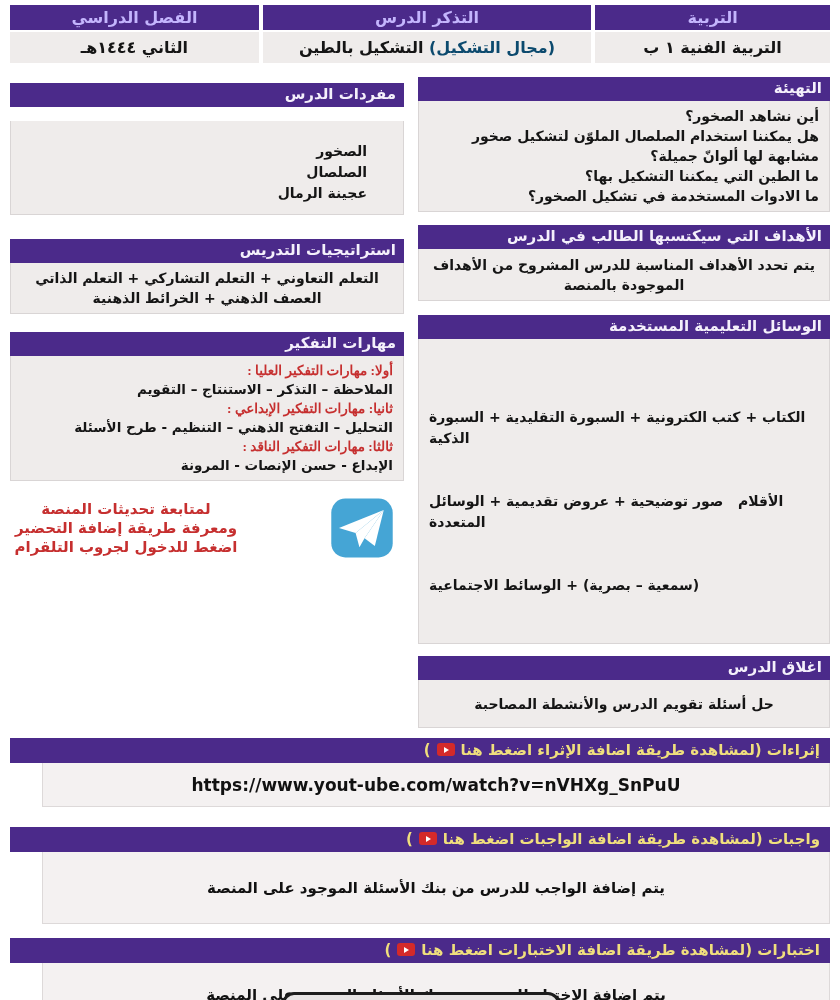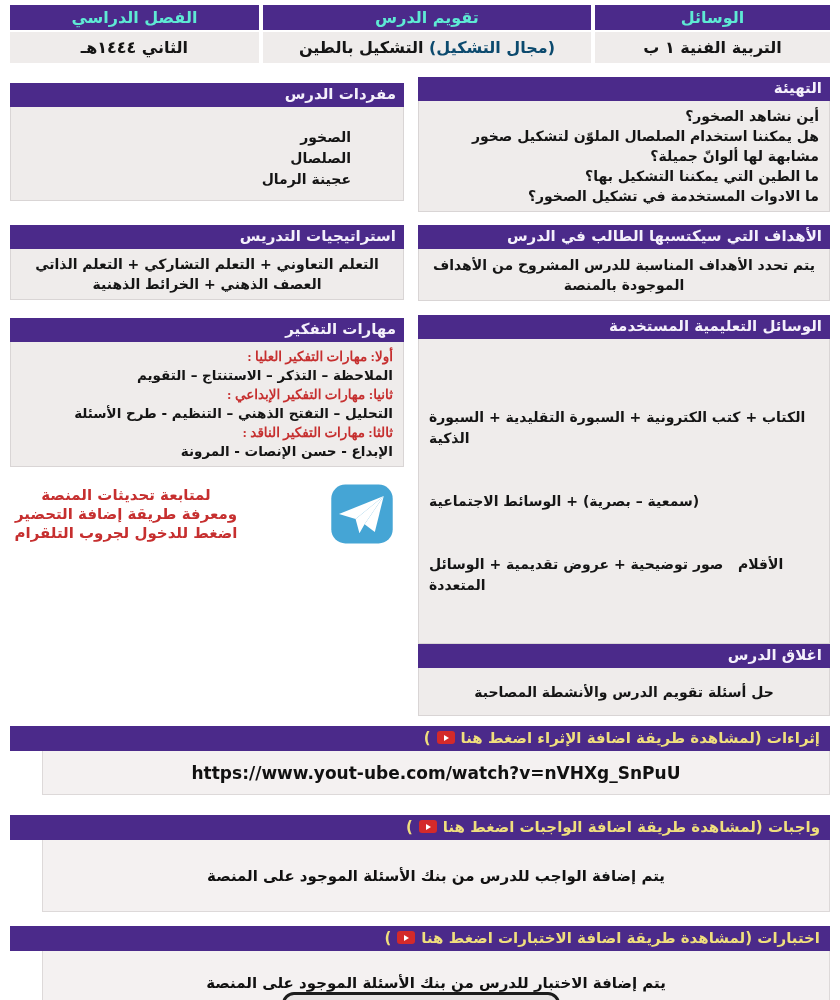--- a/index.html
+++ b/index.html
@@ -13,21 +13,21 @@
   }
   .page { padding: 5px 10px 0 10px; }
 
   
   .top-table { display: flex; gap: 4px; margin-bottom: 14px; }
   .tt-col { display: flex; flex-direction: column; gap: 2px; }
   .tt-col.c-subject { width: 236px; }
   .tt-col.c-topic { width: 330px; }
   .tt-col.c-semester { width: 250px; }
   .tt-head {
-    background: #4b2a8a; color: #5eead4; text-align: center;
+    background: #4b2a8a; color: #c4b5fd; text-align: center;
     font-size: 16px; padding: 3px 0 4px; height: 25px;
   }
   .tt-body {
     background: #efeceb; color: #151515; text-align: center;
     font-size: 16px; padding: 6px 0; height: 31px;
   }
   .green { color: #0c4a6e; }
 
   
   .cols { display: flex; gap: 14px; align-items: flex-start; }
@@ -40,24 +40,24 @@
   }
   .box-body {
     background: #efeceb; border: 1px solid #d9d5d5; border-top: none;
     color: #151515; font-size: 14px; line-height: 20px; padding: 5px 10px;
   }
   .warmup .box-body { min-height: 102px; text-align: right; }
   .objectives { margin-top: 13px; }
   .objectives .box-body { min-height: 52px; text-align: center; padding-top: 6px; }
   .aids { margin-top: 14px; }
   .aids .box-body { min-height: 107px; text-align: left; padding-top: 26px; line-height: 21px; white-space: pre-wrap; }
-  .closure { margin-top: 0; }
+  .closure { margin-top: 12px; }
   .closure .box-body { min-height: 48px; text-align: center; padding-top: 14px; }
 
-  .vocab .box-body { min-height: 93px; text-align: right; padding: 20px 52px 10px; line-height: 21px; }
+  .vocab .box-body { min-height: 93px; text-align: right; padding: 20px 36px 10px; line-height: 21px; margin-top: 14px; }
   .strategies { margin-top: 24px; }
   .strategies .box-body { min-height: 44px; text-align: center; padding-top: 5px; }
   .thinking { margin-top: 18px; }
   .thinking .box-body { min-height: 122px; text-align: right; font-size: 13.5px; line-height: 19px; padding-top: 5px; }
   .red-text { color: #c62f2f; font-family: Liberation Serif, serif; }
 
   .tg-row { margin-top: 14px; display: flex; align-items: center; justify-content: center; gap: 88px; height: 66px; }
   .tg-text { color: #c62f2f; font-size: 15px; line-height: 19px; text-align: center; }
   .tg-icon-wrap { width: 74px; height: 64px; }
 
@@ -94,25 +94,25 @@
     background: #e7e4e4; border: 3px solid #1c1c1c; border-radius: 12px 12px 0 0;
   }
 </style>
 </head>
 <body>
 
 <div class="page">
 
   <div class="top-table">
     <div class="tt-col c-subject">
-      <div class="tt-head">الوسائل</div>
+      <div class="tt-head">التربية</div>
       <div class="tt-body">التربية الفنية ١ ب</div>
     </div>
     <div class="tt-col c-topic">
-      <div class="tt-head">تقويم الدرس</div>
+      <div class="tt-head">التذكر الدرس</div>
       <div class="tt-body"><span class="green">(مجال التشكيل)</span><span> التشكيل بالطين</span></div>
     </div>
     <div class="tt-col c-semester">
       <div class="tt-head">الفصل الدراسي</div>
       <div class="tt-body">الثاني ١٤٤٤هـ</div>
     </div>
   </div>
 
   <div class="cols">
 
@@ -129,22 +129,22 @@
 
       <section class="objectives">
         <div class="box-head">الأهداف التي سيكتسبها الطالب في الدرس</div>
         <div class="box-body">يتم تحدد الأهداف المناسبة للدرس المشروح من الأهداف الموجودة بالمنصة</div>
       </section>
 
       <section class="aids">
         <div class="box-head">الوسائل التعليمية المستخدمة</div>
         <div class="box-body">
           <div>الكتاب + كتب الكترونية + السبورة التقليدية + السبورة الذكية</div>
+          <div>الأقلام   صور توضيحية + عروض تقديمية + الوسائل المتعددة</div>
           <div>(سمعية – بصرية) + الوسائط الاجتماعية</div>
-          <div>الأقلام   صور توضيحية + عروض تقديمية + الوسائل المتعددة</div>
         </div>
       </section>
 
       <section class="closure">
         <div class="box-head">اغلاق الدرس</div>
         <div class="box-body">حل أسئلة تقويم الدرس والأنشطة المصاحبة</div>
       </section>
     </div>
 
     <div class="col-left">

